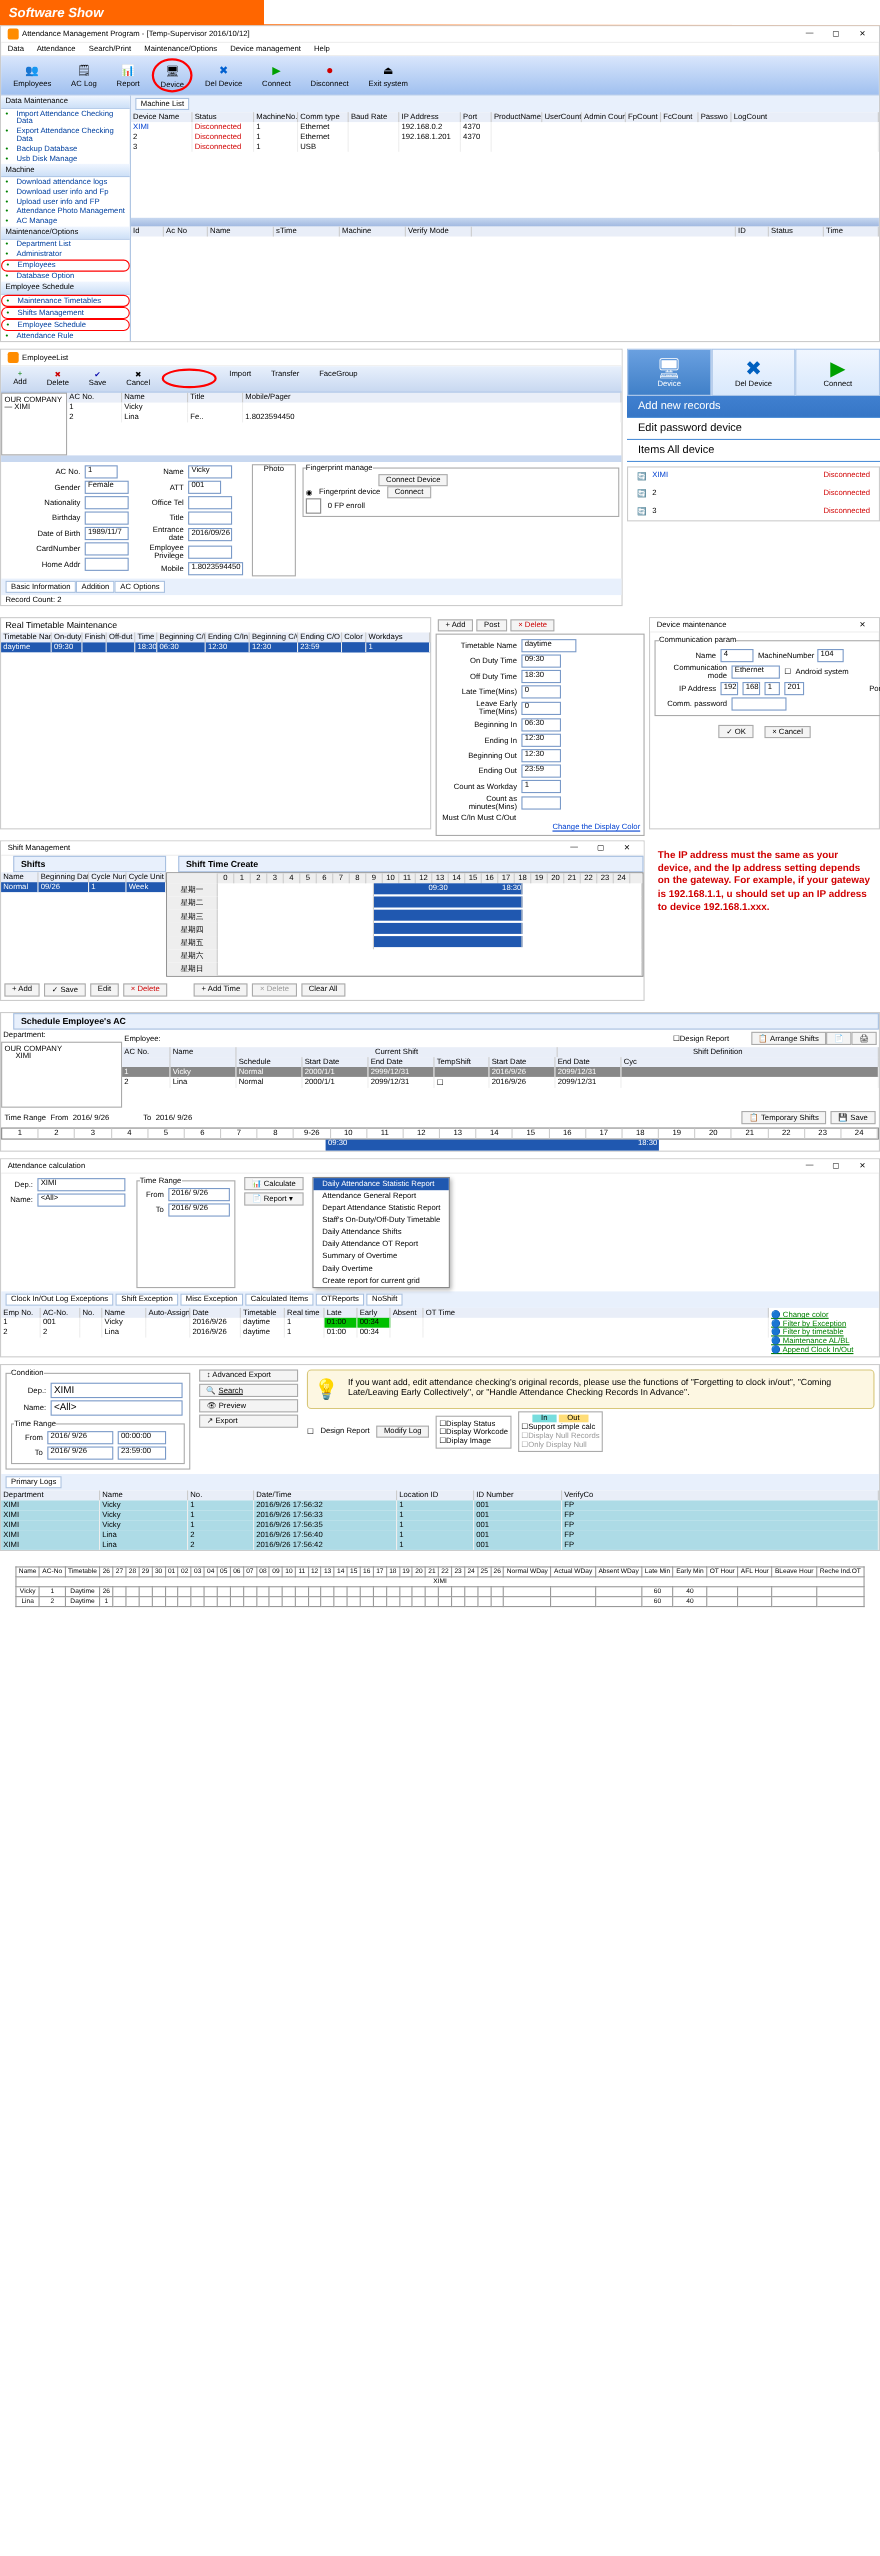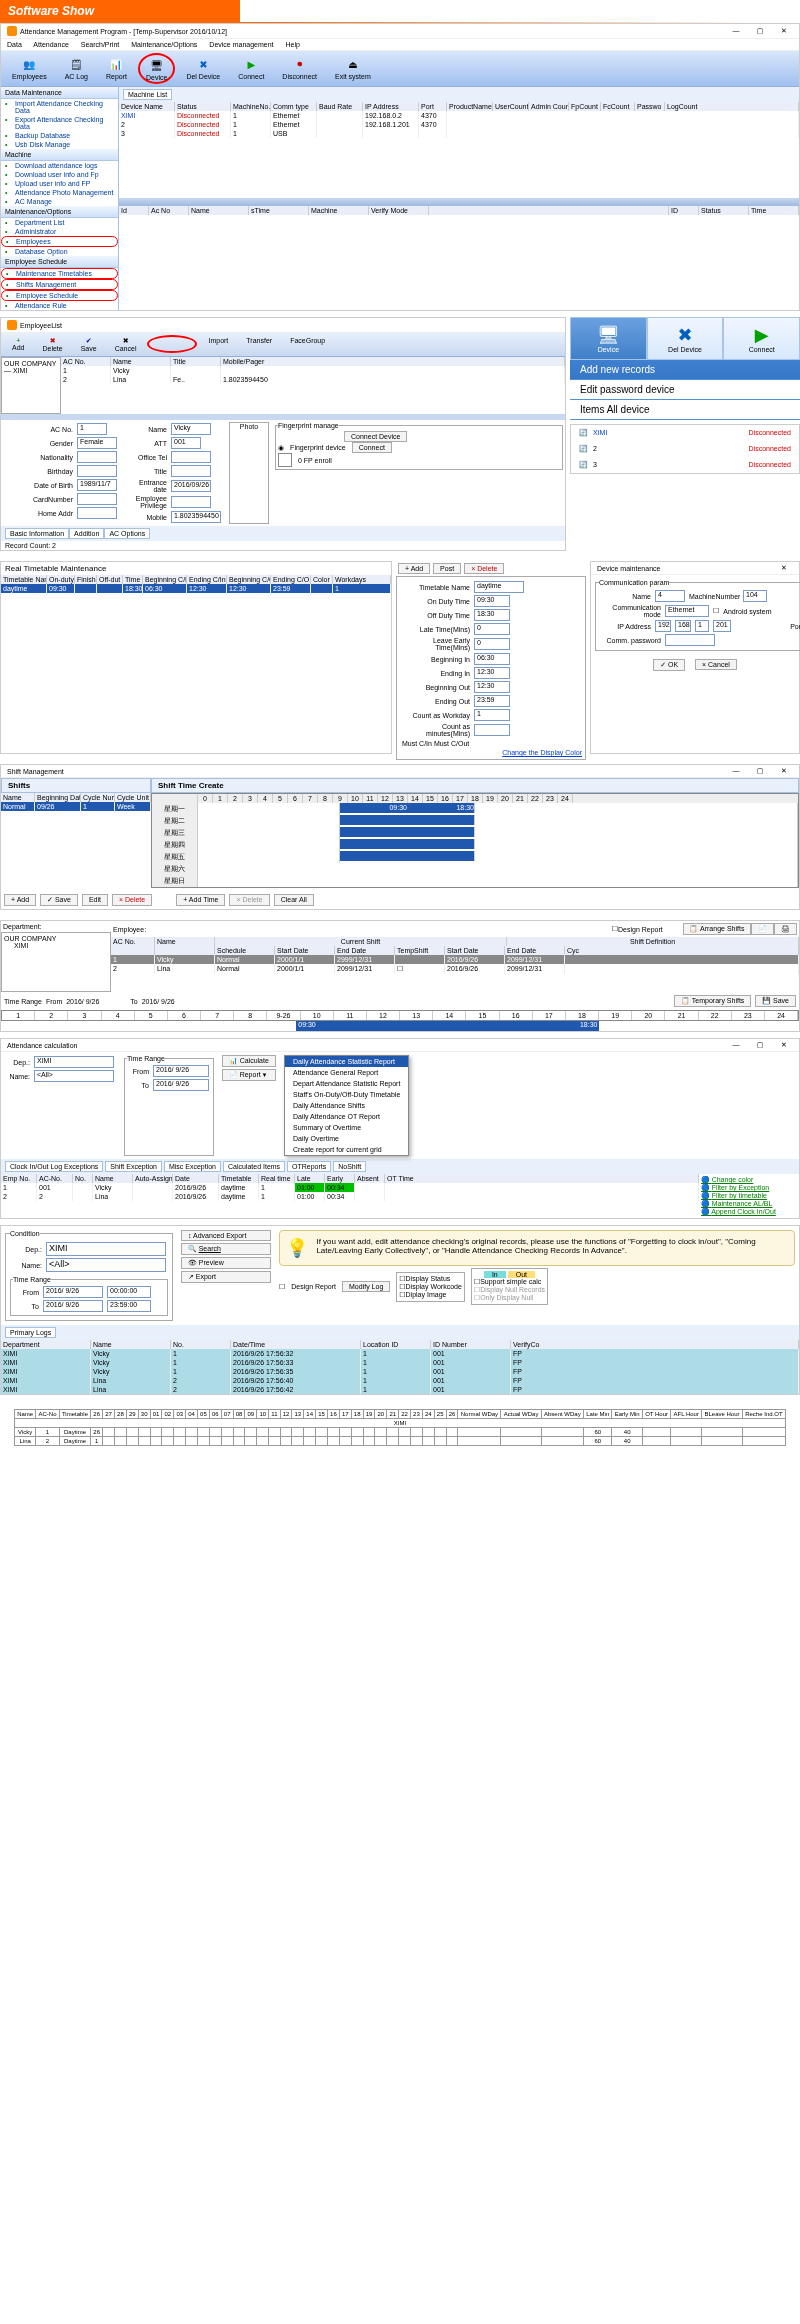--- a/index.html
+++ b/index.html
@@ -44,21 +44,21 @@
   .bigtb .bitem { flex:1; display:flex; flex-direction:column; align-items:center; padding:6px 4px; border:1px solid #a8c4e8; background:linear-gradient(#f0f6ff,#d8e8fc);}
   .bigtb .bitem.selB { background:linear-gradient(#6aa0e0,#4080c8); color:#fff;}
   .bigtb .bitem .bicon { font-size:18px;}
   .ddmenu { background:linear-gradient(#4080d0,#2060b0); color:#fff; }
   .ddmenu .ddi { padding:4px 10px; font-size:10px; border-bottom:1px solid #5090d8;}
   .ddmenu .ddi.w { background:#fff; color:#000;}
   .devlist .dlr { display:flex; padding:4px 8px; font-size:10px;}
   .devlist .dlr .ic{width:14px;color:#888;}
   .devlist .dlr .nm{width:40px;}
   .devlist .dlr .stt{color:#d00000;}
-  .section-title { background:#e8f0fc; padding:2px 6px; border:1px solid #a8c0e0; font-weight:bold; font-size:8px;}
+  .section-title { background:#e8f0fc; padding:2px 6px; border:1px solid #a8c0e0; font-weight:bold; font-size:8px;margin-left:11px;}
   .form-row { display:flex; align-items:center; gap:4px; padding:1px 2px;}
   .form-row label{ width:68px; text-align:right;}
   .form-row .inp { border:1px solid #7a9ac8; padding:0 2px; background:#fff; height:12px; font-size:7px;}
   .shift-grid { border:1px solid #888; }
   .shift-grid .sgh { display:flex; background:#eee;}
   .shift-grid .sgh div, .shift-grid .sgr div{ border-right:1px solid #ccc; text-align:center; padding:1px 0; font-size:7px;}
   .shift-grid .sgr { display:flex;}
   .dcell { width:15px;} .shiftlbl{width:46px; background:#eee;}
   .bar { background:#2058b0; height:10px;}
   .timeline { display:flex; border:1px solid #888; background:#fff;}
@@ -636,23 +636,25 @@
       <span class="btn">+ Add</span>
       <span class="btn">✓ Save</span>
       <span class="btn">Edit</span>
       <span class="btn" style="color:#c00">× Delete</span>
       <span style="width:16px"></span>
       <span class="btn">+ Add Time</span>
       <span class="btn" style="color:#999">× Delete</span>
       <span class="btn">Clear All</span>
     </div>
   </div>
+  <div class="red-text" style="width:210px;">The IP address must the same as your device, and the Ip address setting depends on the gateway. For example, if your gateway is 192.168.1.1, u should set up an IP address to device 192.168.1.xxx.</div>
 </div>
 
 <div class="win" style="margin-top:4px;">
+  <div class="section-title">Schedule Employee's AC</div>
   <div style="display:flex;">
     <div style="width:110px;">
       <div style="padding:2px">Department:</div>
       <div style="border:1px solid #aaa;height:60px;padding:2px;">
         <div>OUR COMPANY</div>
         <div style="padding-left:10px"> XIMI</div>
       </div>
     </div>
     <div style="flex:1;">
       <div style="display:flex;padding:2px;align-items:center;">

